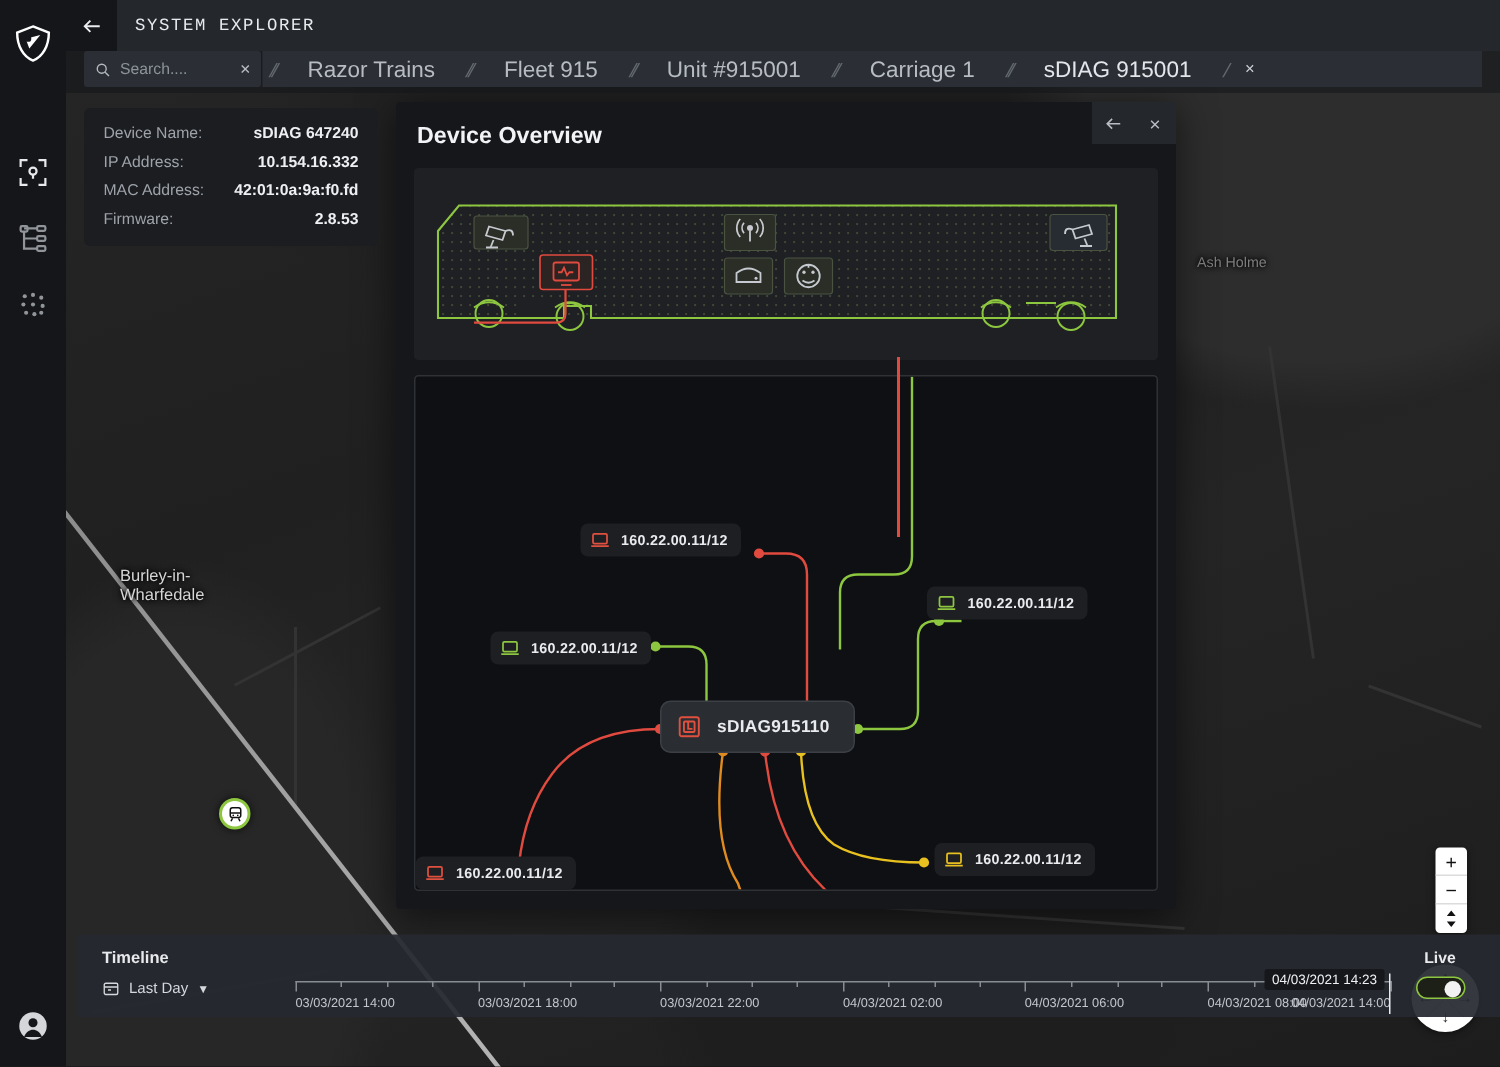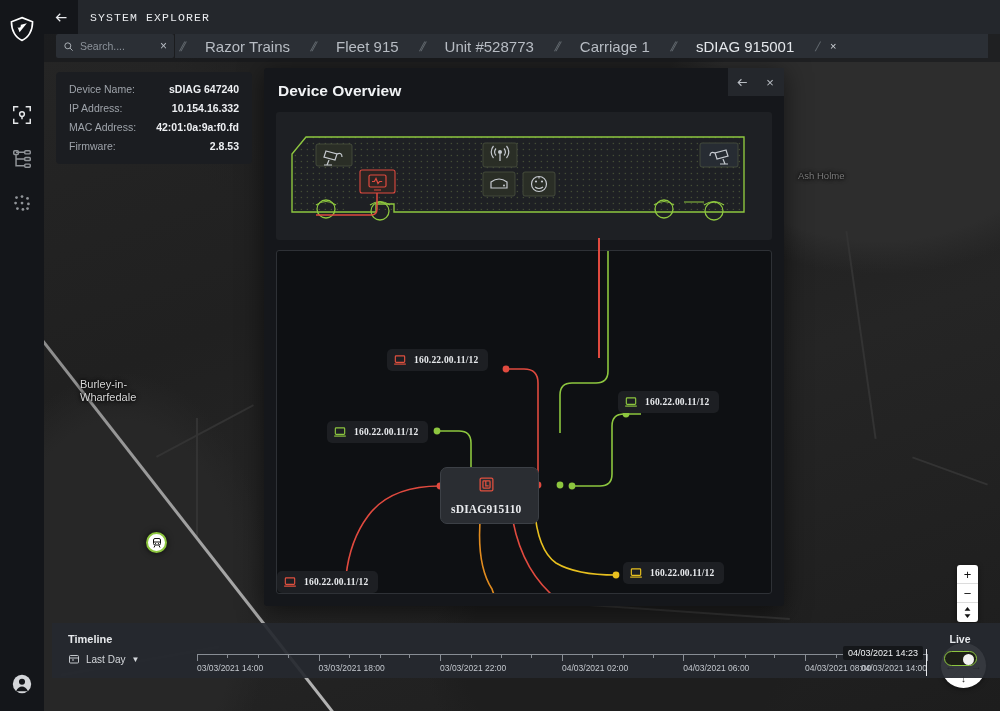--- a/index.html
+++ b/index.html
@@ -162,25 +162,25 @@
   }
   .topology {
     position: absolute; left: 12px; top: 182px; width: 496px; height: 344px;
     background: #0e1013; border: 1px solid #2e3136; border-radius: 3px; overflow: hidden;
   }
   .node {
     position: absolute; display: flex; align-items: center; gap: 7px;
     background: #1d1f23; border-radius: 5px; padding: 4px 9px 4px 6px;
     white-space: nowrap;
   }
-  .node .nlabel { color: #e9ebee; font-size: 9.5px; font-weight: 700; letter-spacing: .2px; font-family: Liberation Serif, serif; }
+  .node .nlabel { color: #e9ebee; font-size: 9.5px; font-weight: 700; letter-spacing: .2px; }
   .node svg { flex: none; }
   .node.main {
     background: #2a2d32; border: 1px solid #3c4046; border-radius: 7px;
-    padding: 8px 16px 8px 10px; gap: 10px; flex-direction: column;
+    padding: 8px 16px 8px 10px; gap: 10px;
   }
   .node.main .nlabel { font-size: 11.5px; }
 
   
   .timeline {
     position: absolute; left: 52px; right: 0; bottom: 33px; height: 55px;
     background: rgba(38,41,47,.93); z-index: 28;
   }
   .tl-title { position: absolute; left: 16px; top: 10px; color: #e7e9ec; font-size: 11px; font-weight: 700; }
   .tl-range {
@@ -341,21 +341,21 @@
         <input class="search-input" placeholder="Search...." style="">
         <span class="search-clear">×</span>
       </div>
 
       <div class="crumbs">
         <span class="crumb-sep">//</span>
         <span class="crumb">Razor Trains</span>
         <span class="crumb-sep">//</span>
         <span class="crumb">Fleet 915</span>
         <span class="crumb-sep">//</span>
-        <span class="crumb">Unit #528773</span>
+        <span class="crumb">Unit #915001</span>
         <span class="crumb-sep">//</span>
         <span class="crumb">Carriage 1</span>
         <span class="crumb-sep">//</span>
         <span class="crumb active">sDIAG 915001</span>
         <span class="crumb-sep">/</span>
         <span class="crumb-close">×</span>
       </div>
     </div>
   </div>
 

